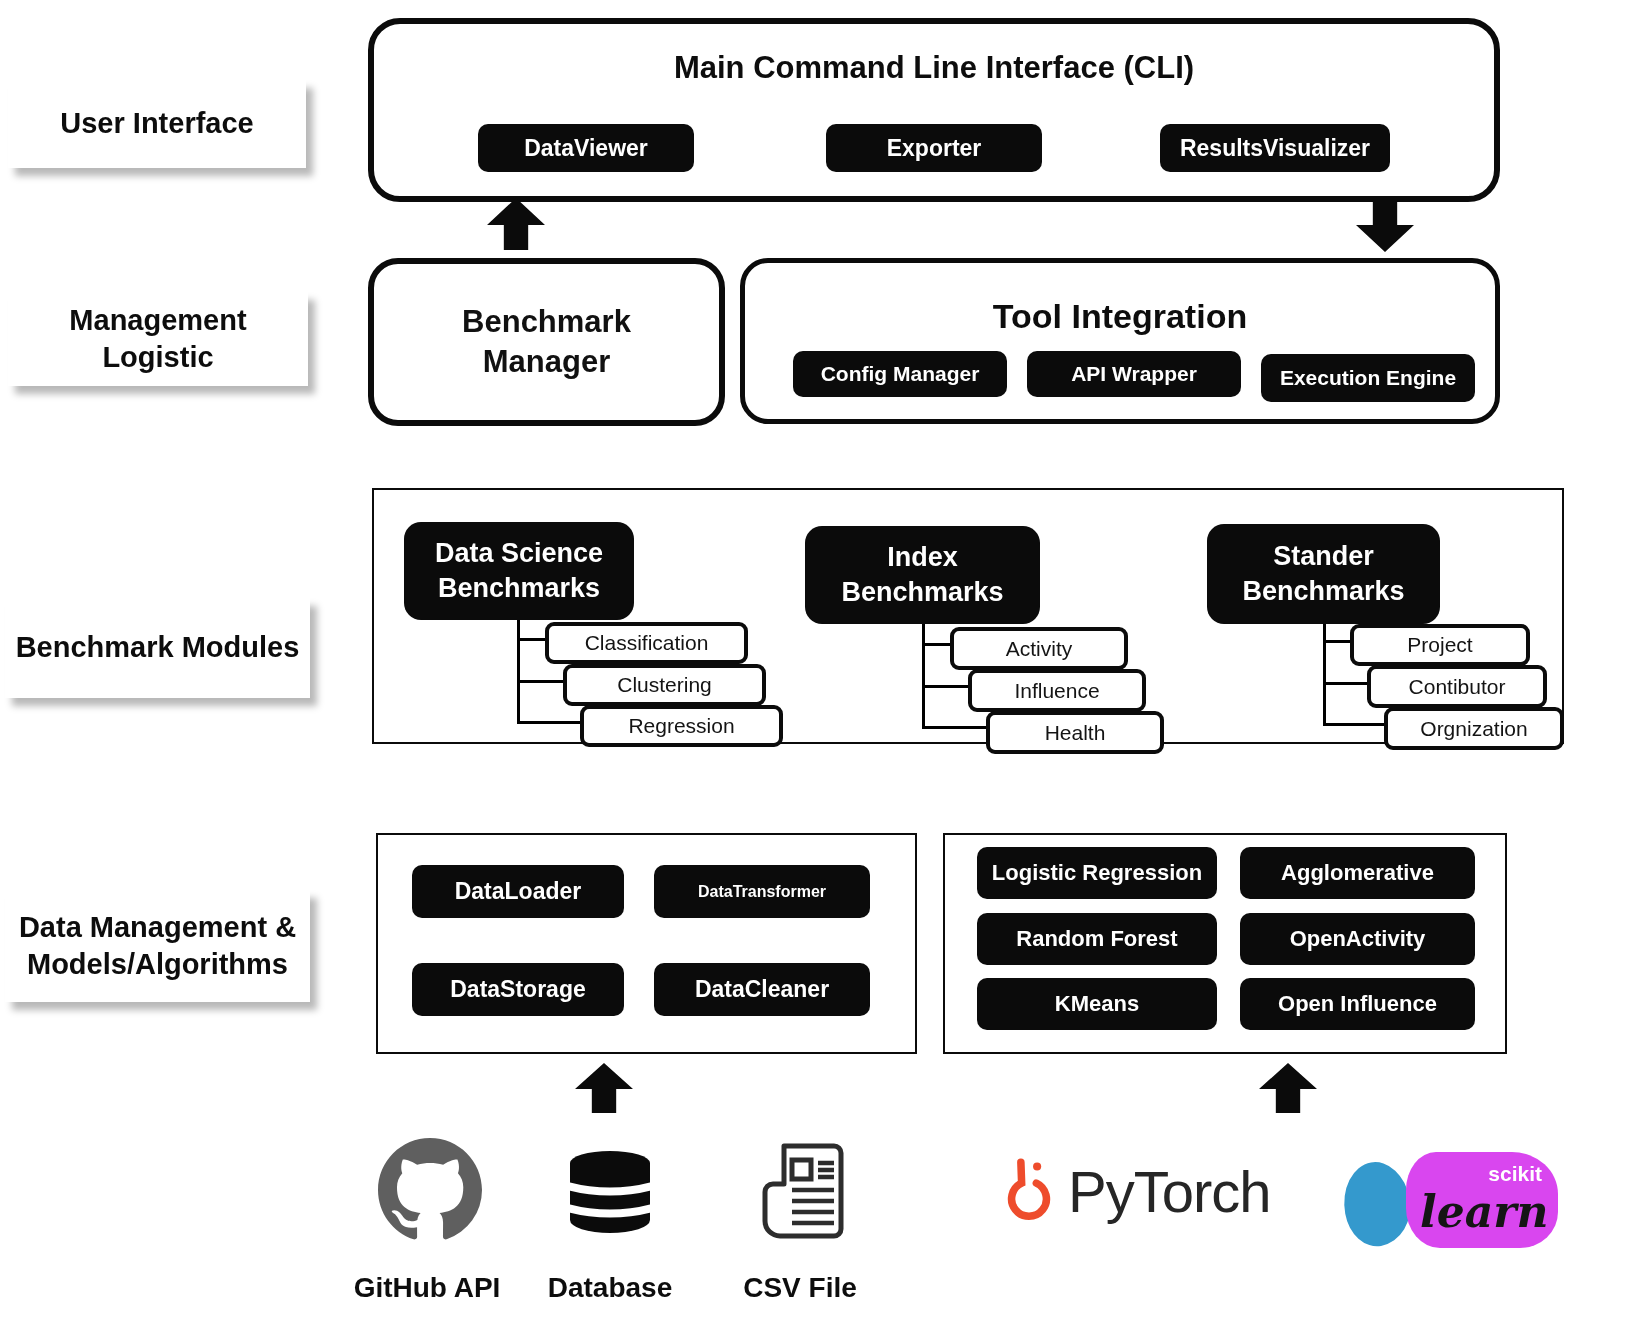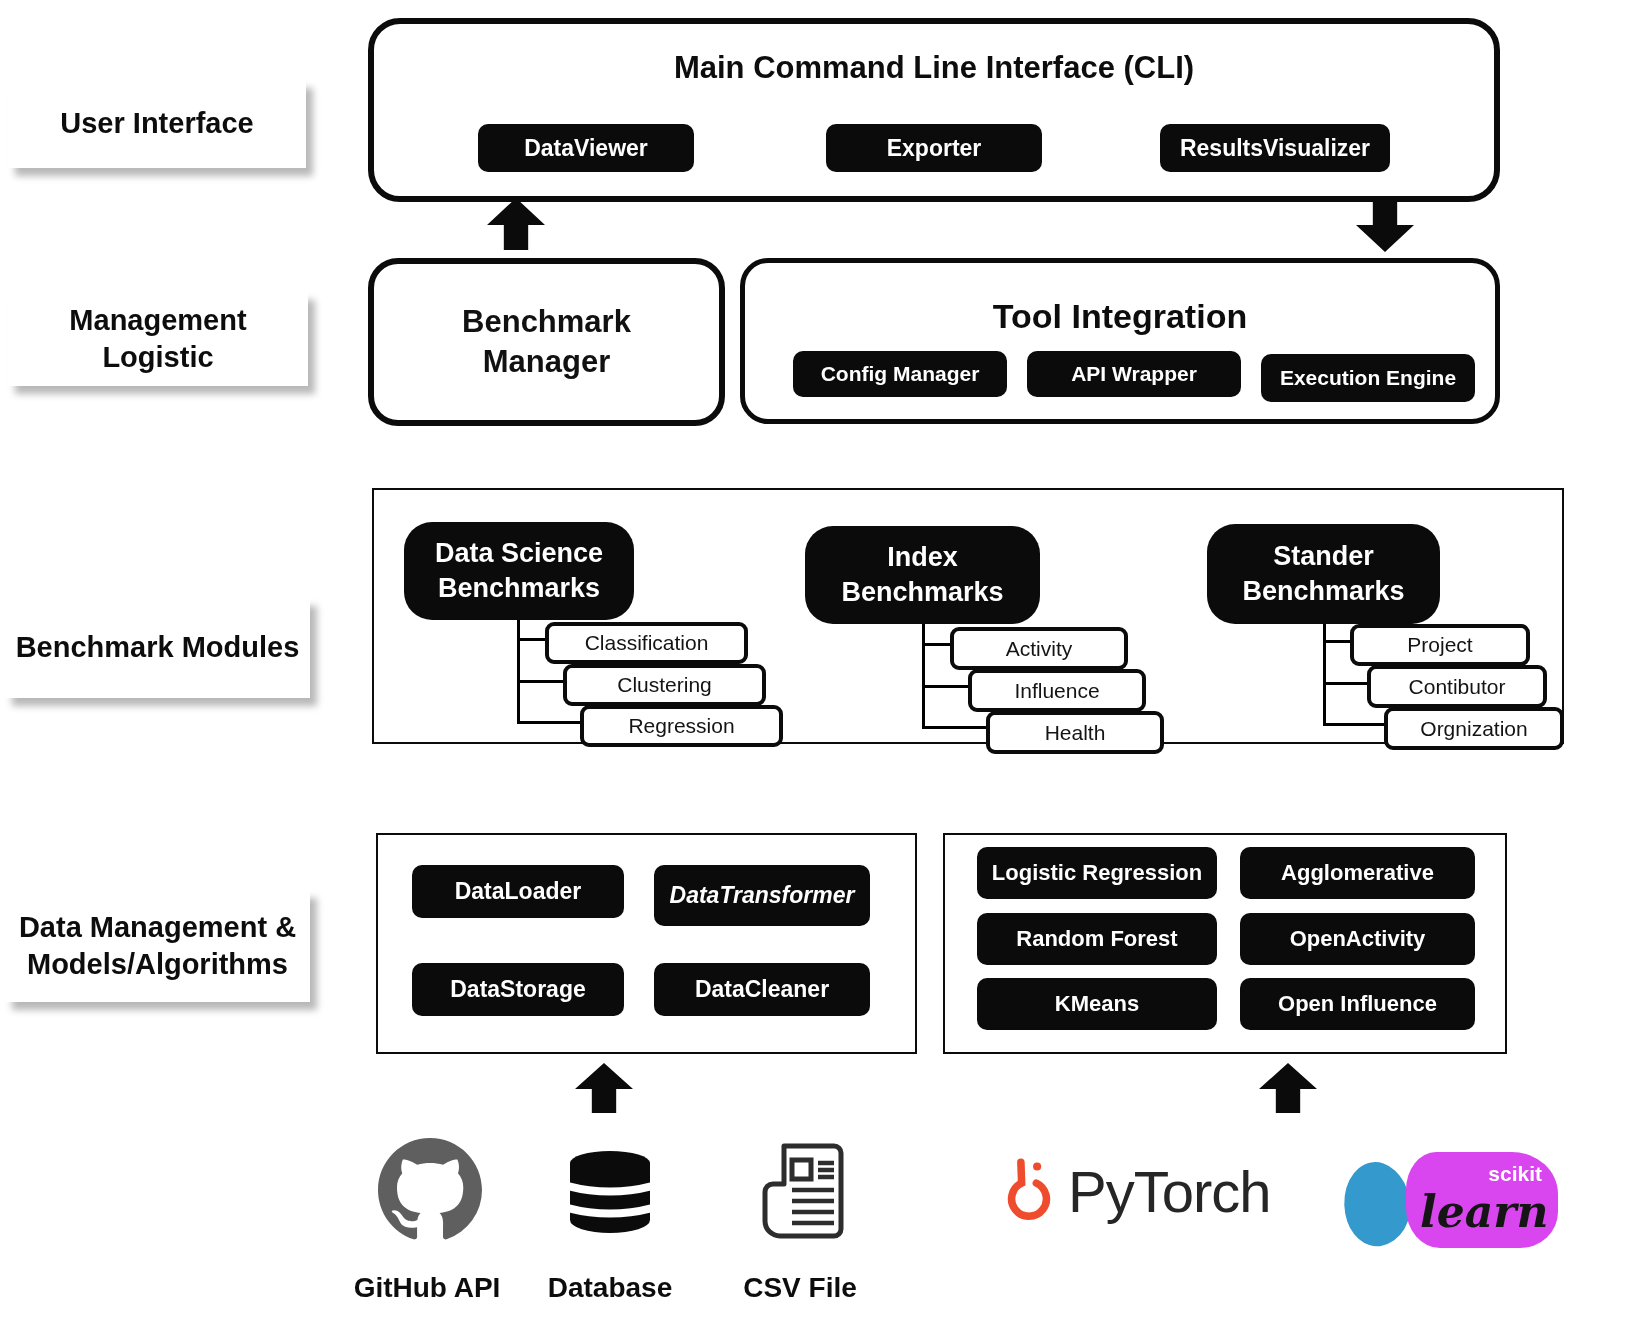--- a/index.html
+++ b/index.html
@@ -12,21 +12,21 @@
     font-weight:bold;font-size:29px;line-height:1.28;text-align:center;color:#0d0d0d;}
 
   .thick-box{border:6px solid #0b0b0b;border-radius:32px;background:#fff;}
   .box-title{width:100%;text-align:center;font-weight:bold;color:#0d0d0d;}
 
   .pill{background:#0b0b0b;color:#fff;border-radius:10px;
     display:flex;align-items:center;justify-content:center;font-weight:bold;}
 
   .thin-box{border:3px solid #0b0b0b;background:#fff;}
 
-  .tree-parent{background:#0b0b0b;color:#fff;border-radius:28px;
+  .tree-parent{background:#0b0b0b;color:#fff;border-radius:17px;
     display:flex;flex-direction:column;align-items:center;justify-content:center;
     font-weight:bold;font-size:27px;line-height:1.3;text-align:center;}
   .tree-parent span{display:block;}
   .tree-child{background:#fff;border:4px solid #0b0b0b;border-radius:9px;
     display:flex;align-items:center;justify-content:center;font-size:21px;color:#141414;}
   .vline,.hline{background:#000;}
 
   .arrow-up{background:#0b0b0b;clip-path:polygon(50% 0%,100% 52%,71% 52%,71% 100%,29% 100%,29% 52%,0% 52%);}
   .arrow-down{background:#0b0b0b;clip-path:polygon(29% 0%,71% 0%,71% 48%,100% 48%,50% 100%,0% 48%,29% 48%);}
 
@@ -120,21 +120,21 @@
     <div class="abs hline" style="left:949px;top:150px;width:27px;height:3px;"></div>
     <div class="abs hline" style="left:949px;top:192px;width:44px;height:3px;"></div>
     <div class="abs hline" style="left:949px;top:233px;width:61px;height:3px;"></div>
     <div class="abs tree-child" style="left:976px;top:134px;width:172px;height:34px;">Project</div>
     <div class="abs tree-child" style="left:993px;top:175px;width:172px;height:35px;">Contibutor</div>
     <div class="abs tree-child" style="left:1010px;top:217px;width:172px;height:35px;">Orgnization</div>
   </div>
 
   <div class="abs thin-box" style="left:376px;top:833px;width:537px;height:217px;border-width:2.5px;">
     <div class="abs pill" style="left:34px;top:30px;width:212px;height:53px;font-size:23px;">DataLoader</div>
-    <div class="abs pill" style="left:276px;top:30px;width:216px;height:61px;font-size:23px;font-style:italic;">DataTransformer</div>
+    <div class="abs pill" style="left:276px;top:30px;width:216px;height:53px;font-size:16px;">DataTransformer</div>
     <div class="abs pill" style="left:34px;top:128px;width:212px;height:53px;font-size:23px;">DataStorage</div>
     <div class="abs pill" style="left:276px;top:128px;width:216px;height:53px;font-size:23px;">DataCleaner</div>
   </div>
 
   <div class="abs thin-box" style="left:943px;top:833px;width:560px;height:217px;border-width:2.5px;">
     <div class="abs pill" style="left:32px;top:12px;width:240px;height:52px;font-size:22px;">Logistic Regression</div>
     <div class="abs pill" style="left:295px;top:12px;width:235px;height:52px;font-size:22px;">Agglomerative</div>
     <div class="abs pill" style="left:32px;top:78px;width:240px;height:52px;font-size:22px;">Random Forest</div>
     <div class="abs pill" style="left:295px;top:78px;width:235px;height:52px;font-size:22px;">OpenActivity</div>
     <div class="abs pill" style="left:32px;top:143px;width:240px;height:52px;font-size:22px;">KMeans</div>

